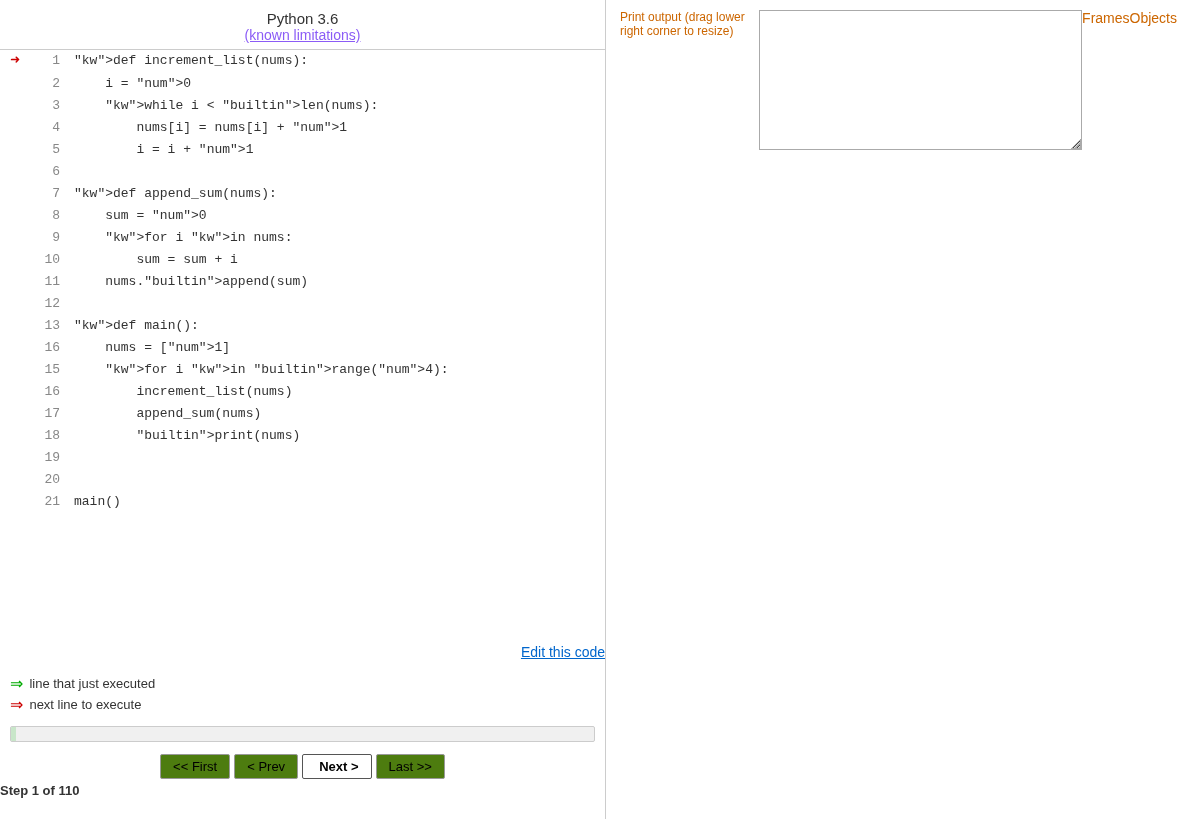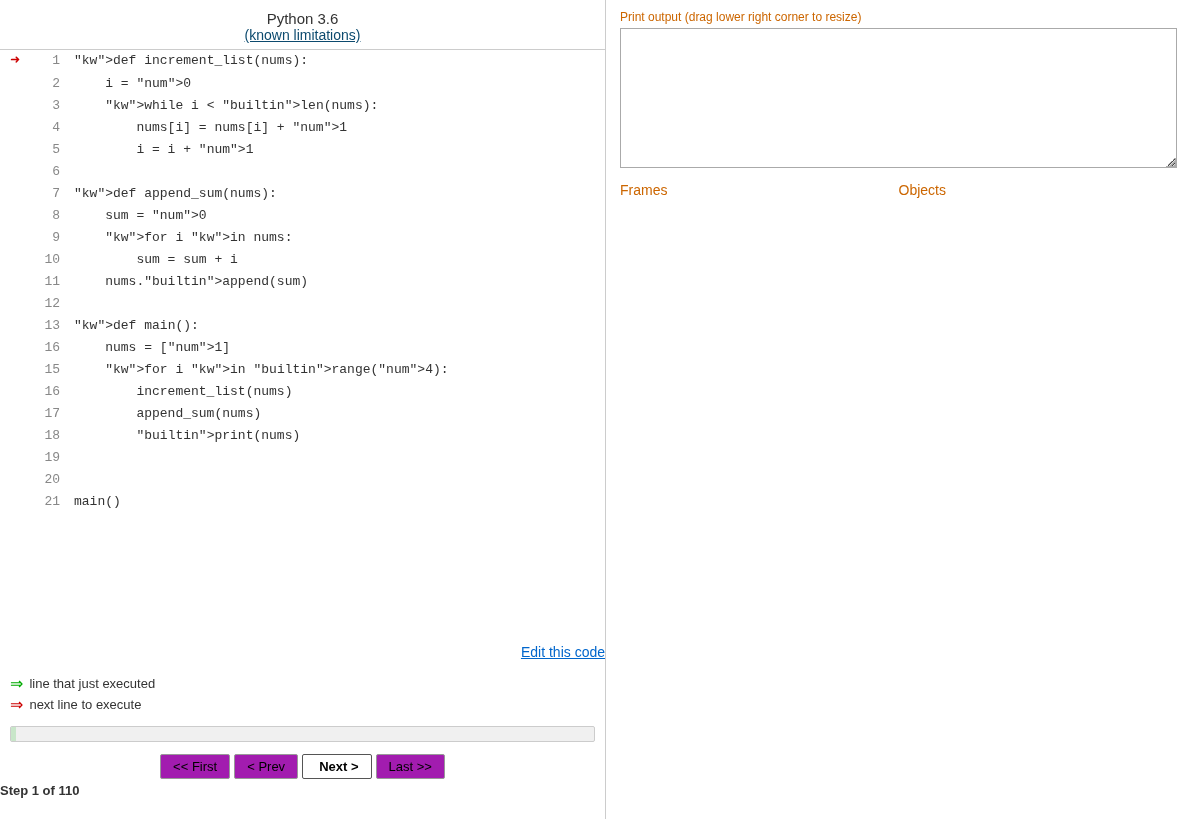--- a/index.html
+++ b/index.html
@@ -25,21 +25,21 @@
     .header-area {
       text-align: center;
       padding: 10px 0 6px 0;
       border-bottom: 1px solid #ccc;
     }
     .header-title {
       font-size: 15px;
       color: #333;
     }
     .header-link {
-      color: #0c4a6e;
+      color: #8b5cf6;
       text-decoration: underline;
       cursor: pointer;
       font-size: 14px;
     }
     .code-area {
       flex: 1;
       overflow: hidden;
       position: relative;
     }
     .code-scroll {
@@ -134,21 +134,21 @@
     }
     .nav-area {
       display: flex;
       justify-content: center;
       align-items: center;
       gap: 4px;
       padding: 8px 0 4px 0;
     }
     .nav-btn {
       border: 1px solid #999;
-      background: #a21caf;
+      background: #4d7c0f;
       padding: 4px 12px;
       cursor: pointer;
       font-size: 13px;
       border-radius: 2px;
     }
     .nav-btn-active {
       border: 1px solid #555;
       background: #fff;
       font-weight: bold;
       padding-left: 16px;
@@ -156,21 +156,20 @@
     .step-label {
       text-align: left;
       font-size: 13px;
       padding-bottom: 21px;
       font-weight: bold;
     }
     
     .right-panel {
       flex: 1;
       display: flex;
-      flex-direction: column;
       padding: 10px 14px;
     }
     .print-output-label {
       font-size: 12px;
       color: #cc6600;
       margin-bottom: 4px;
     }
     .print-output-box {
       width: 100%;
       height: 140px;

